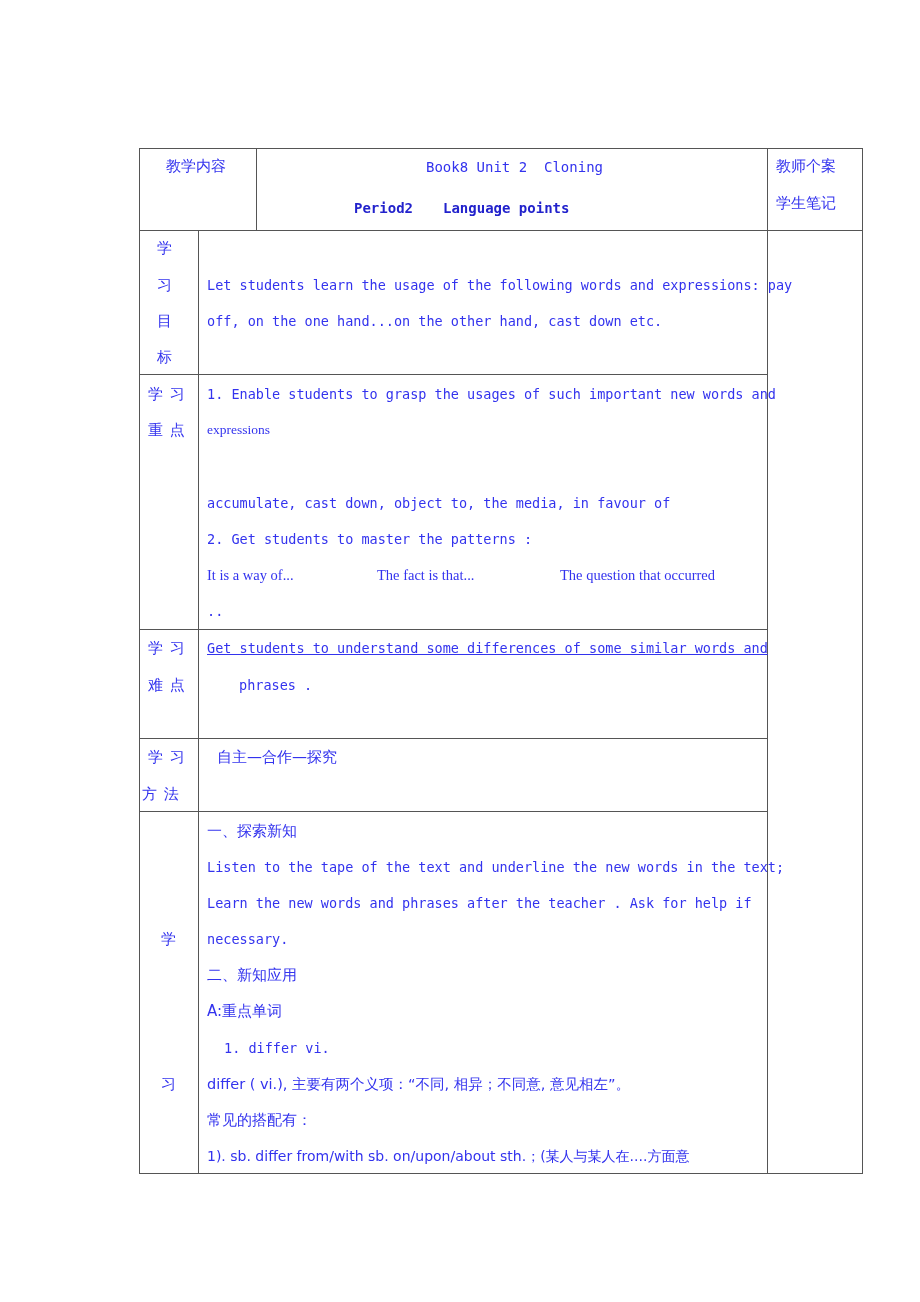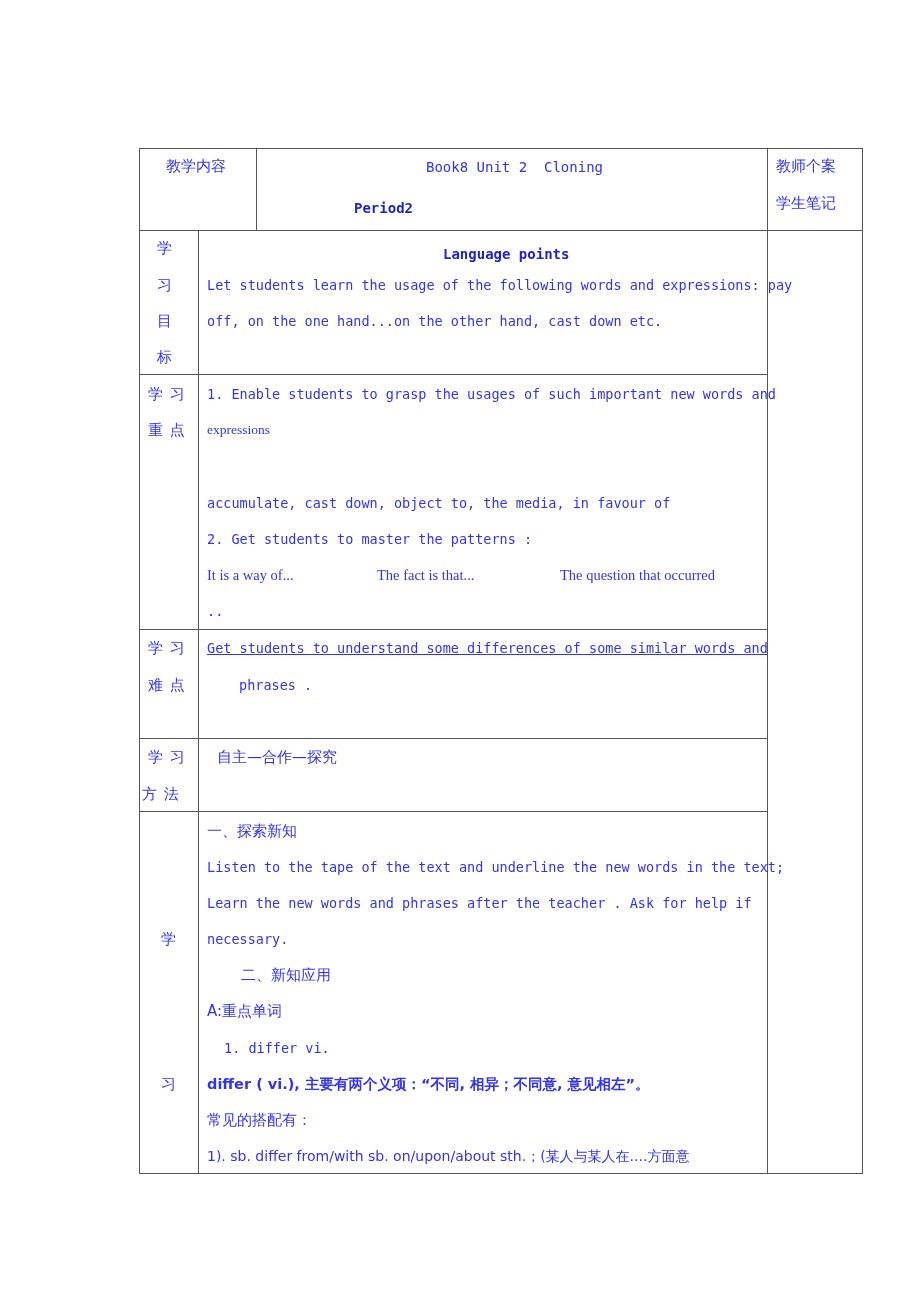--- a/index.html
+++ b/index.html
@@ -31,21 +31,21 @@
   <div class="line v" style="left:198px; top:230px; height:944px;"></div>
 
   <div class="line h" style="left:139px; top:374px; width:629px;"></div>
   <div class="line h" style="left:139px; top:629px; width:629px;"></div>
   <div class="line h" style="left:139px; top:738px; width:629px;"></div>
   <div class="line h" style="left:139px; top:811px; width:629px;"></div>
 
   <div class="lbl" style="left:166px; top:157px;">教学内容</div>
   <div class="txt" style="left:426px; top:158px; white-space:pre;">Book8 Unit 2  Cloning</div>
   <div class="txt bold" style="left:354px; top:199px;">Period2</div>
-  <div class="txt bold" style="left:443px; top:199px;margin-top:46px;">Language points</div>
+  <div class="txt bold" style="left:443px; top:199px;">Language points</div>
   <div class="lbl" style="left:776px; top:157px;">教师个案</div>
   <div class="lbl" style="left:776px; top:194px;">学生笔记</div>
 
   <div class="lbl" style="left:157px; top:239px;">学</div>
   <div class="lbl" style="left:157px; top:276px;">习</div>
   <div class="lbl" style="left:157px; top:312px;">目</div>
   <div class="lbl" style="left:157px; top:348px;">标</div>
   <div class="txt" style="left:207px; top:276px; font-size:13.5px;">Let students learn the usage of the following words and expressions: pay</div>
   <div class="txt" style="left:207px; top:312px; font-size:13.5px;">off, on the one hand...on the other hand, cast down etc.</div>
 
@@ -69,20 +69,20 @@
   <div class="lbl" style="left:142px; top:785px; white-space:pre; letter-spacing:1px;">方 法</div>
   <div class="lbl" style="left:217px; top:748px;">自主—合作—探究</div>
 
   <div class="lbl" style="left:161px; top:930px;">学</div>
   <div class="lbl" style="left:161px; top:1075px;">习</div>
 
   <div class="lbl" style="left:207px; top:822px;">一、探索新知</div>
   <div class="txt" style="left:207px; top:858px; font-size:13.5px;">Listen to the tape of the text and underline the new words in the text;</div>
   <div class="txt" style="left:207px; top:894px; font-size:13.5px;">Learn the new words and phrases after the teacher . Ask for help if</div>
   <div class="txt" style="left:207px; top:930px; font-size:13.5px;">necessary.</div>
-  <div class="lbl" style="left:207px; top:966px;margin-left:34px;">二、新知应用</div>
+  <div class="lbl" style="left:207px; top:966px;">二、新知应用</div>
   <div class="lbl" style="left:207px; top:1002px;">A:重点单词</div>
   <div class="txt" style="left:224px; top:1039px; font-size:13.5px;">1. differ vi.</div>
-  <div class="lbl" style="left:207px; top:1075px; font-size:14.5px;font-weight:bold;">differ ( vi.), 主要有两个义项：“不同, 相异；不同意, 意见相左”。</div>
+  <div class="lbl" style="left:207px; top:1075px; font-size:14.5px;">differ ( vi.), 主要有两个义项：“不同, 相异；不同意, 意见相左”。</div>
   <div class="lbl" style="left:207px; top:1111px;">常见的搭配有：</div>
   <div class="lbl" style="left:207px; top:1147px; font-size:14px;">1). sb. differ from/with sb. on/upon/about sth.；(某人与某人在....方面意</div>
 
 </div>
 
 </body></html>

